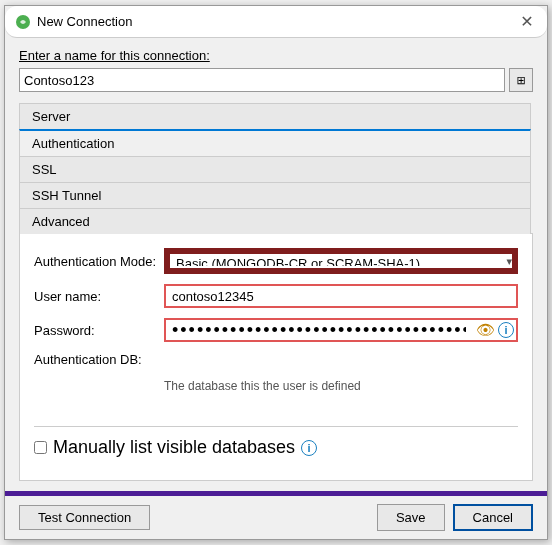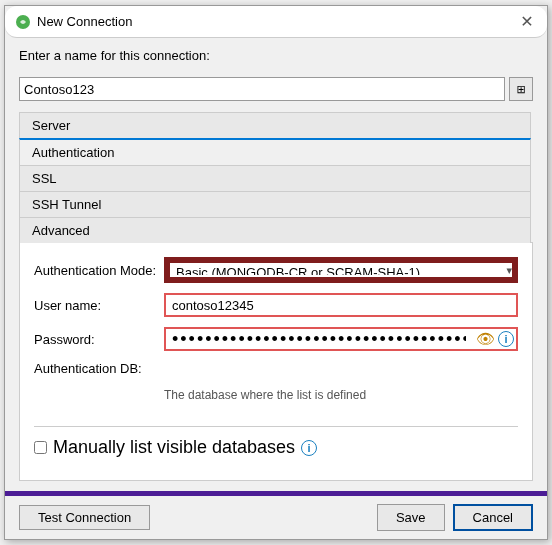--- a/index.html
+++ b/index.html
@@ -63,21 +63,22 @@
     }
     .dialog-body {
       padding: 10px 14px 10px 14px;
       flex: 1;
       display: flex;
       flex-direction: column;
     }
     .connection-name-label {
       font-size: 13px;
       color: #000;
-      margin-bottom: 14px;
+      margin-bottom: 5px;
+      text-decoration: underline;
     }
     .connection-name-row {
       display: flex;
       align-items: center;
       gap: 4px;
       margin-bottom: 10px;
     }
     .connection-name-input {
       flex: 1;
       height: 24px;
@@ -349,21 +350,21 @@
           <div class="pwd-icons">
             <span class="pwd-icon">👁</span>
             <span class="pwd-info-icon">i</span>
           </div>
         </div>
       </div>
 
       <div class="form-row">
         <div class="form-label">Authentication DB:</div>
       </div>
-      <div class="auth-db-hint">The database where the list is defined</div>
+      <div class="auth-db-hint">The database this the user is defined</div>
 
       <div class="spacer"></div>
       <hr class="divider">
 
       <div class="checkbox-row">
         <input type="checkbox" id="manually-list" style="">
         <label class="checkbox-label" for="manually-list">Manually list visible databases</label>
         <span class="info-icon-inline">i</span>
       </div>
     </div>

